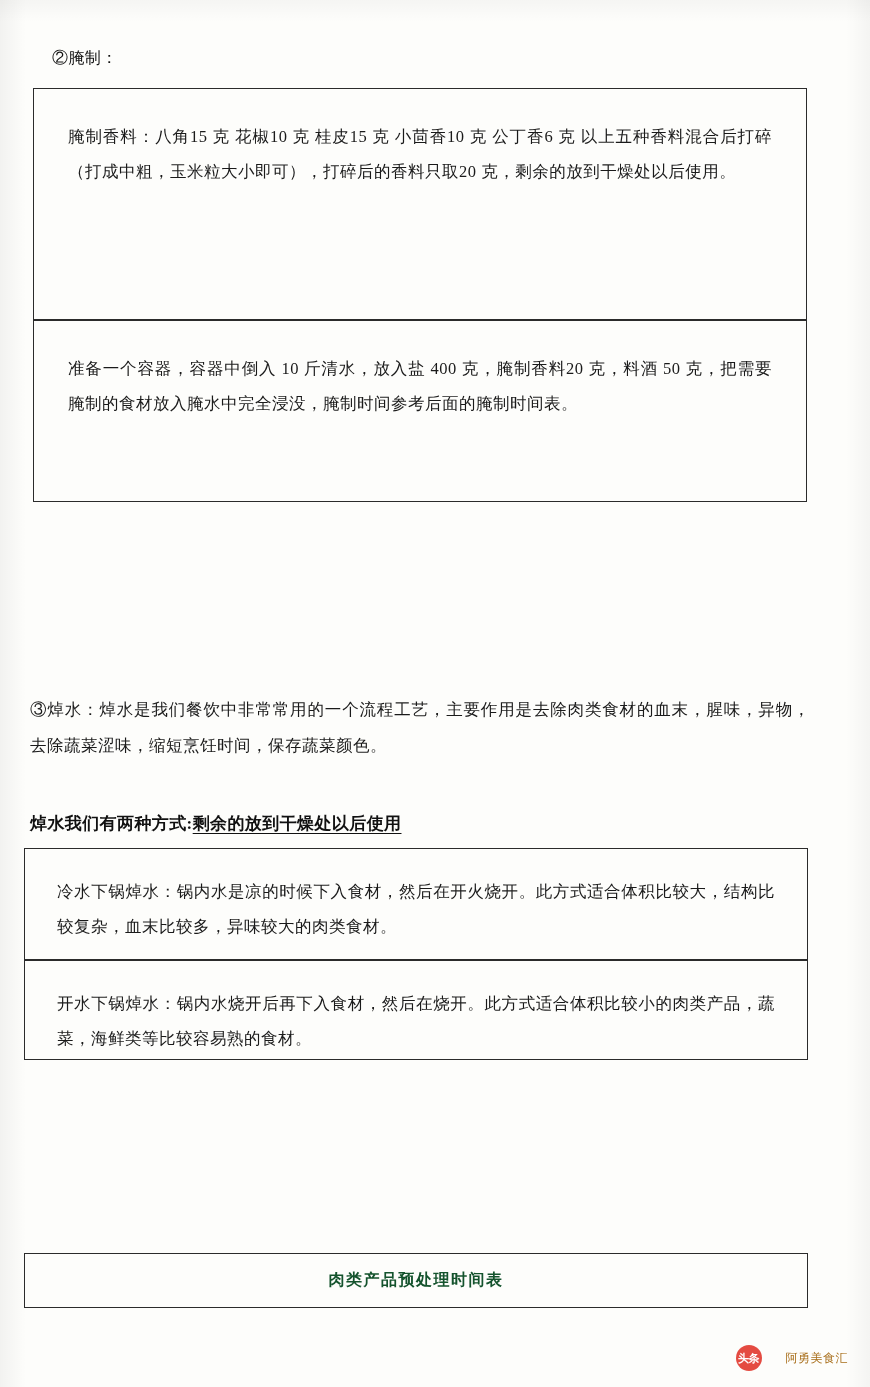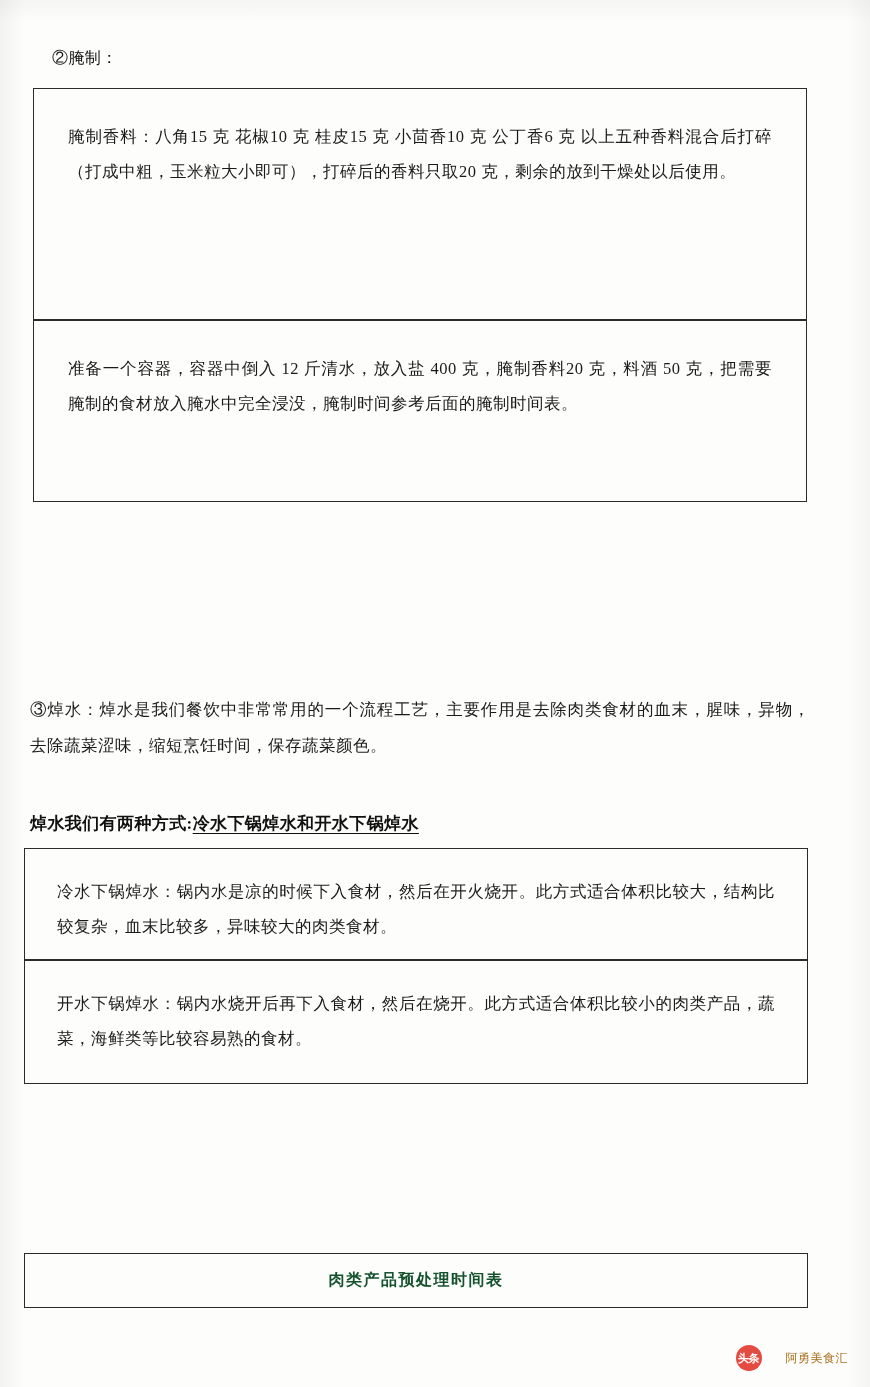--- a/index.html
+++ b/index.html
@@ -144,37 +144,37 @@
     <div class="heading" style="left:52px; top:46px;">②腌制：</div>
 
     <div class="box" style="left:33px; top:88px; width:774px; height:232px;">
       <div class="inner">
         <p class="para">腌制香料：八角15 克  花椒10 克    桂皮15 克     小茴香10 克   公丁香6 克 以上五种香料混合后打碎（打成中粗，玉米粒大小即可），打碎后的香料只取20 克，剩余的放到干燥处以后使用。</p>
       </div>
     </div>
 
     <div class="box" style="left:33px; top:320px; width:774px; height:182px;">
       <div class="inner">
-        <p class="para">准备一个容器，容器中倒入 12 斤清水，放入盐 400 克，腌制香料20 克，料酒 50 克，把需要腌制的食材放入腌水中完全浸没，腌制时间参考后面的腌制时间表。</p>
+        <p class="para">准备一个容器，容器中倒入 10 斤清水，放入盐 400 克，腌制香料20 克，料酒 50 克，把需要腌制的食材放入腌水中完全浸没，腌制时间参考后面的腌制时间表。</p>
       </div>
     </div>
 
     <div class="flow-para" style="left:30px; top:692px; width:780px;">③焯水：焯水是我们餐饮中非常常用的一个流程工艺，主要作用是去除肉类食材的血末，腥味，异物，去除蔬菜涩味，缩短烹饪时间，保存蔬菜颜色。</div>
 
     <div class="bold-line" style="left:30px; top:810px; width:780px;">
-      <span>焯水我们有两种方式:</span><span class="underline">冷水下锅焯水和开水下锅焯水</span>
+      <span>焯水我们有两种方式:</span><span class="underline">剩余的放到干燥处以后使用</span>
     </div>
 
     <div class="box" style="left:24px; top:848px; width:784px; height:112px;">
       <div class="inner" style="padding:10px 16px;">
         <p class="para tight">冷水下锅焯水：锅内水是凉的时候下入食材，然后在开火烧开。此方式适合体积比较大，结构比较复杂，血末比较多，异味较大的肉类食材。</p>
       </div>
     </div>
 
-    <div class="box" style="left:24px; top:960px; width:784px; height:124px;">
+    <div class="box" style="left:24px; top:960px; width:784px; height:100px;">
       <div class="inner" style="padding:10px 16px;">
         <p class="para tight">开水下锅焯水：锅内水烧开后再下入食材，然后在烧开。此方式适合体积比较小的肉类产品，蔬菜，海鲜类等比较容易熟的食材。</p>
       </div>
     </div>
 
     <div class="table-title-box" style="left:24px; top:1253px; width:784px; height:55px;">
       <span class="table-title">肉类产品预处理时间表</span>
     </div>
 
     <div class="watermark">

